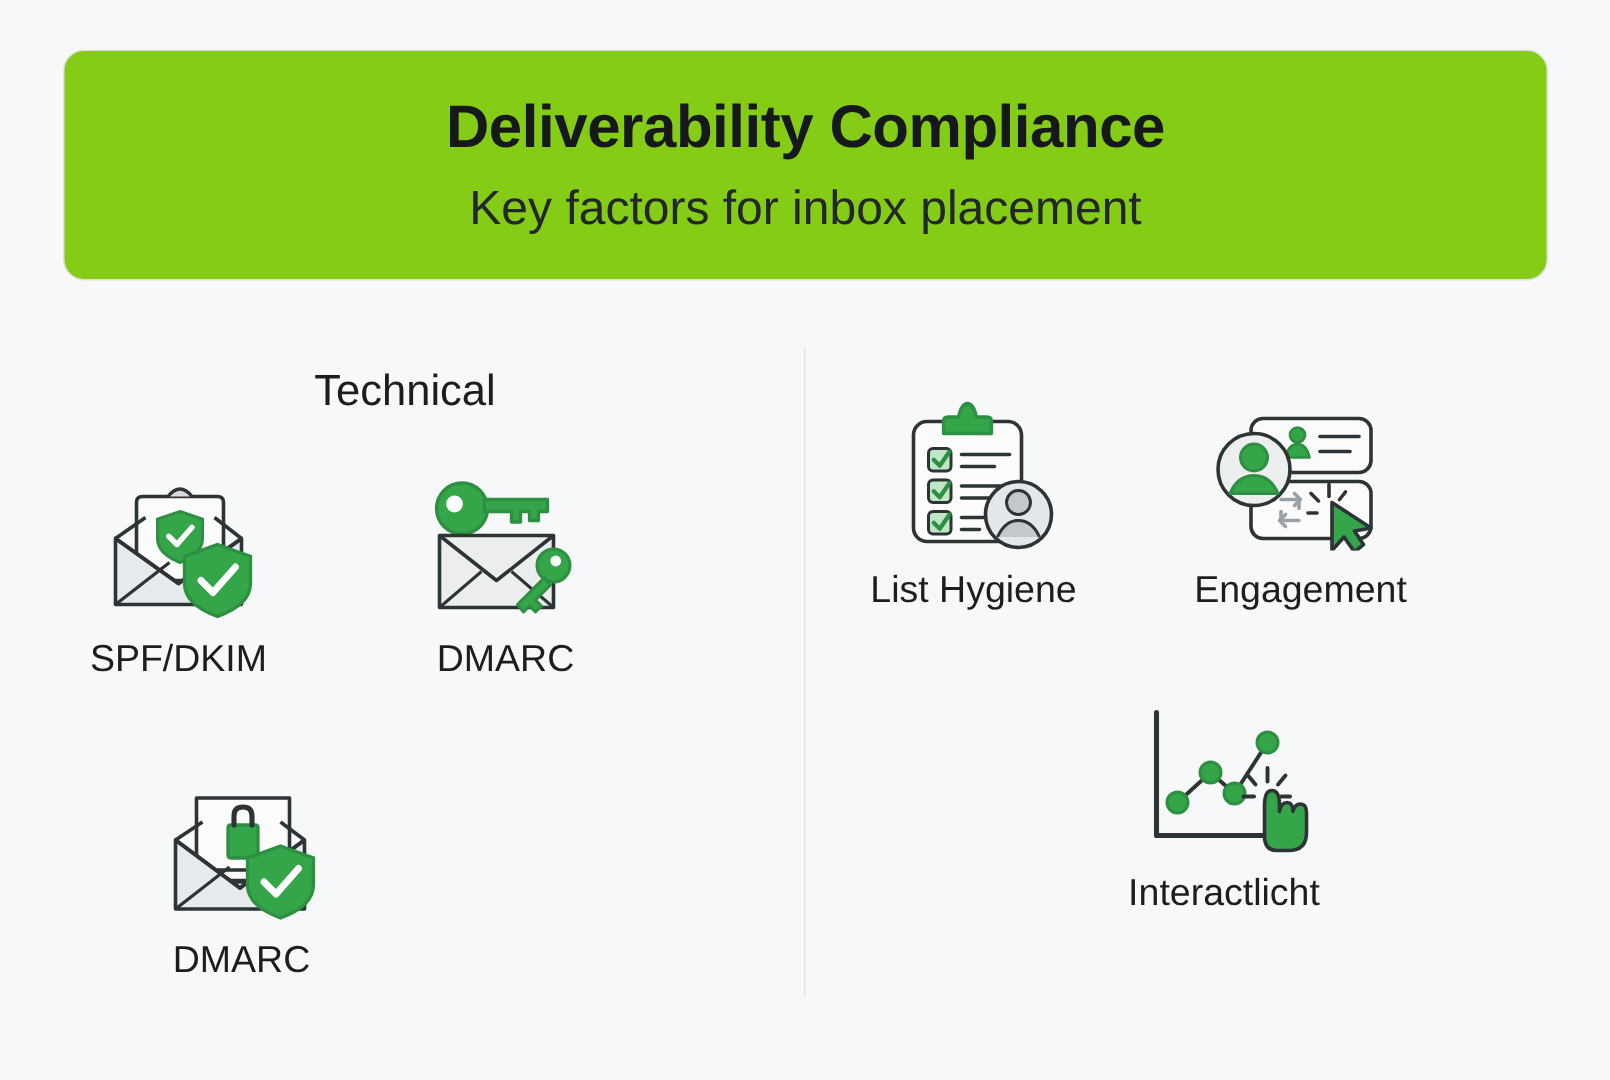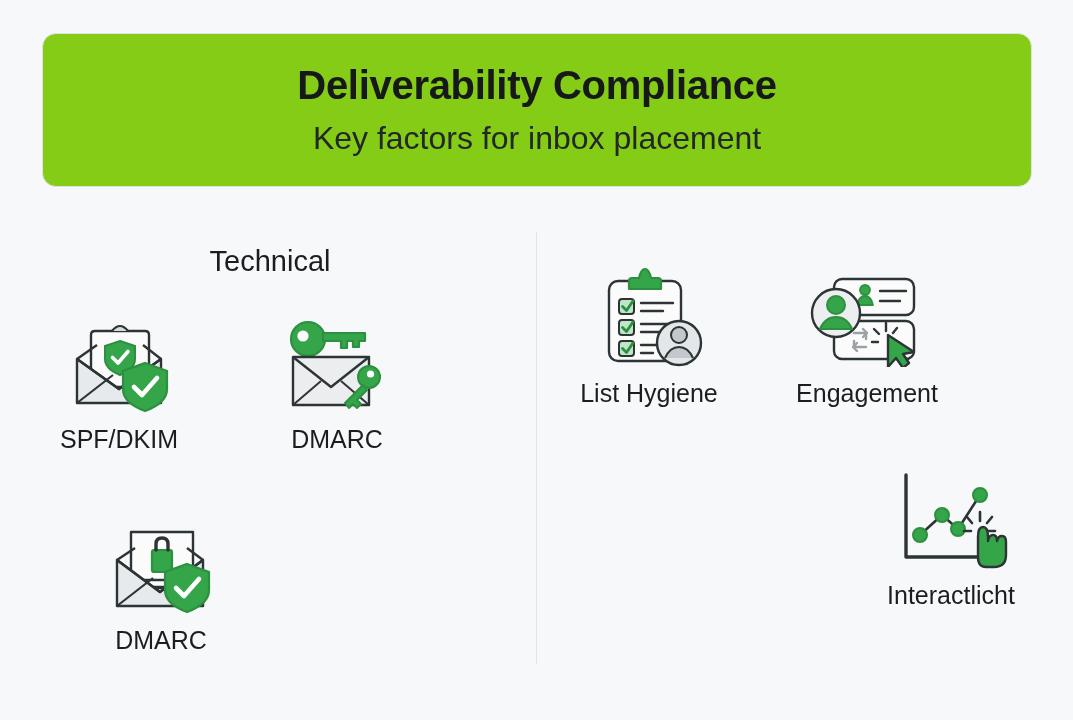--- a/index.html
+++ b/index.html
@@ -111,21 +111,21 @@
     margin-top: 10px;
     font-size: 25px;
     color: #1b1d1f;
     line-height: 1.1;
     text-align: center;
     white-space: nowrap;
   }
 
   
   .row-single-left { justify-content: flex-start; padding-left: 42px; }
-  .row-single-right { justify-content: flex-end; padding-left: 32px; }
+  .row-single-right { justify-content: center; padding-left: 32px; }
 
   svg { display: block; }
 </style>
 </head>
 <body>
 
 <div class="page">
 
   <div class="header-card">
     <div class="header-title">Deliverability Compliance</div>

